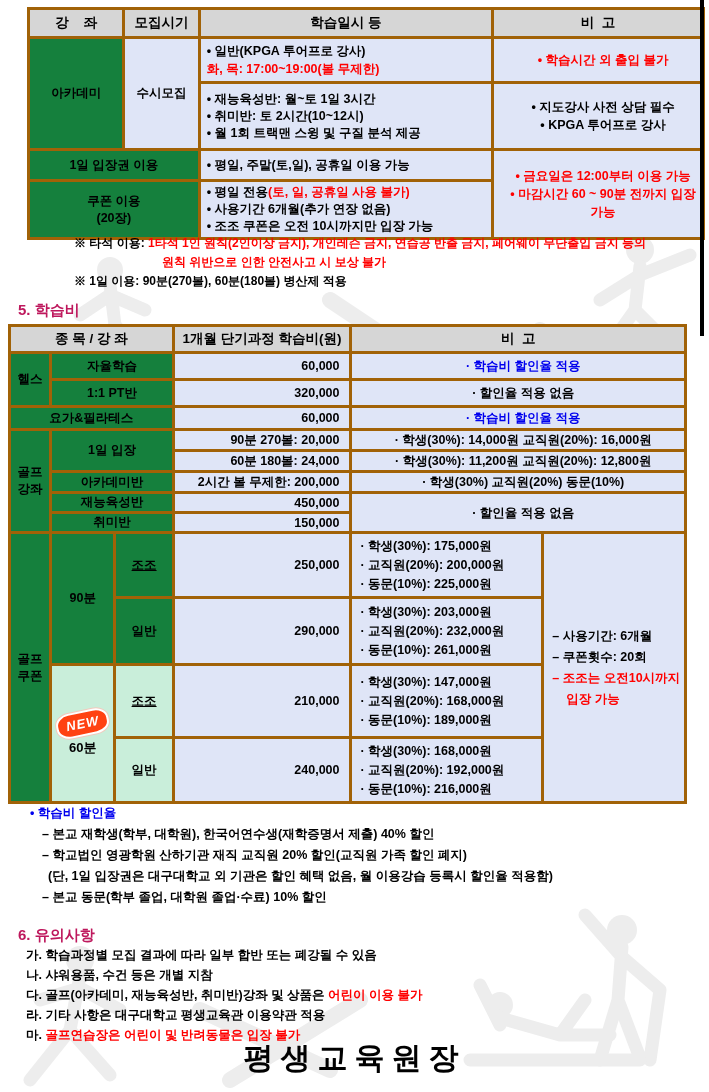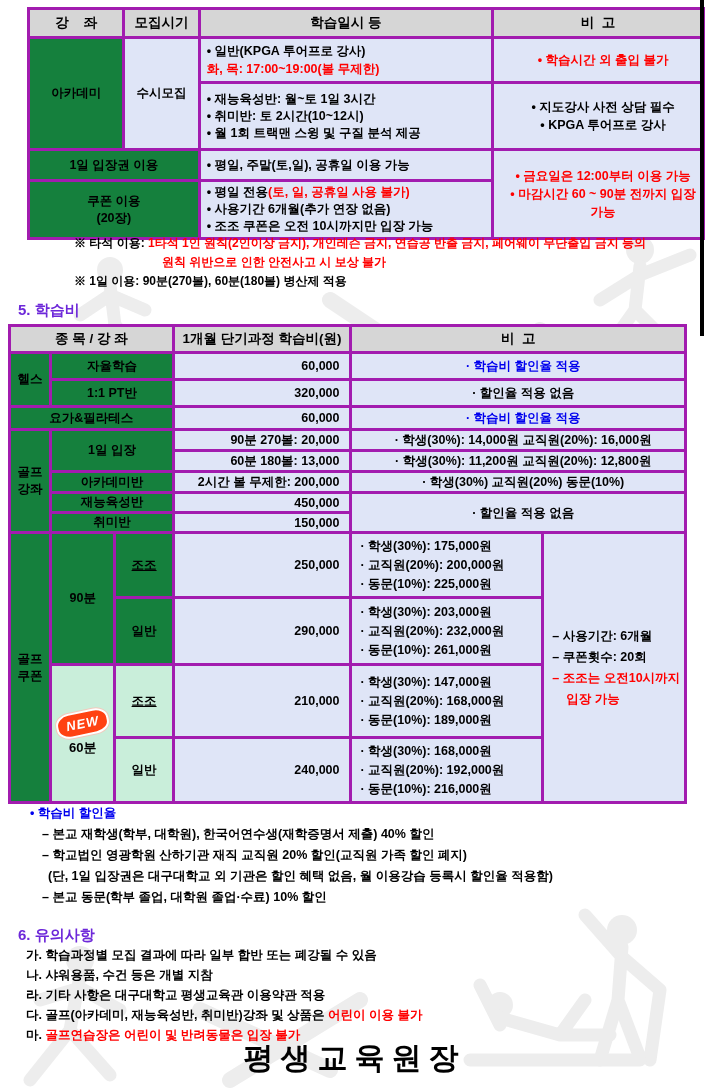--- a/index.html
+++ b/index.html
@@ -1,37 +1,37 @@
 <!DOCTYPE html>
 <html><head>
 <meta charset="utf-8">
 <style>
   html,body{margin:0;padding:0;background:#fff;}
   .page{position:relative;width:709px;height:1092px;background:#fff;overflow:hidden;
         font-family:"Liberation Sans",sans-serif;font-weight:bold;color:#000;}
   .wm{position:absolute;left:0;top:0;z-index:0;}
   .layer{position:absolute;z-index:1;}
   table{border-collapse:collapse;table-layout:fixed;}
-  td,th{border:3px solid #a21caf;vertical-align:middle;padding:0;overflow:hidden;}
+  td,th{border:3px solid #a16207;vertical-align:middle;padding:0;overflow:hidden;}
   th{background:#d6d6d6;text-align:center;font-size:13.5px;white-space:pre;font-weight:bold;}
   .lbl{background:#15803d;text-align:center;font-size:12.5px;}
   .bdy{background:#dfe5f7;font-size:12.5px;}
   .grn{background:#c9eeda;}
   .red{color:#ff0000;}
   .blu{color:#0000ee;}
   .sched{padding:2px 4px 2px 6px;line-height:18px;text-align:left;}
   .sched3{line-height:17px;}
   .notecell{padding-left:10px;text-align:center;line-height:18px;margin-left:45px;}
   .price{text-align:right;padding-right:10px;}
   .clines{line-height:19px;padding-left:8px;text-align:left;font-size:12.5px;}
   .side{line-height:21px;padding-left:8px;text-align:left;font-size:12.5px;}
   .ul{text-decoration:underline;}
   .fnotes{font-size:12px;line-height:19px;margin-left:44px;}
   .fnotes .ind{padding-left:88px;}
-  .sect-title{font-size:15px;color:#6d28d9;}
+  .sect-title{font-size:15px;color:#be185d;}
   .bullets{font-size:12.5px;line-height:21px;}
   .bullets .dash{padding-left:12px;}
   .bullets .sub{padding-left:18px;}
   .sec6{font-size:12.5px;line-height:20px;}
   .sec6 .item{padding-left:8px;}
   .signature{font-family:"Liberation Serif",serif;font-size:30px;letter-spacing:7px;
              text-align:center;width:100%;}
   .edge-line{position:absolute;left:700px;top:0;width:4px;height:336px;background:#000;z-index:2;}
   .newbadge{display:inline-block;background:#ff4212;color:#fff;border:2px solid #fff;
             box-shadow:0 0 0 1px #f3c9bc;border-radius:14px/11px;padding:3px 8px;
@@ -167,21 +167,21 @@
     <tr>
       <td class="lbl" rowspan="5">
         <div>골프</div>
         <div>강좌</div>
       </td>
       <td class="lbl" colspan="2" rowspan="2">1일 입장</td>
       <td class="bdy price" style="height:17px">90분 270볼: 20,000</td>
       <td class="bdy notecell" colspan="2">· 학생(30%): 14,000원  교직원(20%): 16,000원</td>
     </tr>
     <tr>
-      <td class="bdy price" style="height:17px">60분 180볼: 13,000</td>
+      <td class="bdy price" style="height:17px">60분 180볼: 24,000</td>
       <td class="bdy notecell" colspan="2">· 학생(30%): 11,200원  교직원(20%): 12,800원</td>
     </tr>
     <tr>
       <td class="lbl" colspan="2" style="height:17px">아카데미반</td>
       <td class="bdy price">2시간 볼 무제한: 200,000</td>
       <td class="bdy notecell" colspan="2">· 학생(30%)  교직원(20%)  동문(10%)</td>
     </tr>
     <tr>
       <td class="lbl" colspan="2" style="height:15px">재능육성반</td>
       <td class="bdy price">450,000</td>
@@ -251,21 +251,21 @@
     <div class="dash">– 학교법인 영광학원 산하기관 재직 교직원 20% 할인(교직원 가족 할인 폐지)</div>
     <div class="sub">(단, 1일 입장권은 대구대학교 외 기관은 할인 혜택 없음, 월 이용강습 등록시 할인율 적용함)</div>
     <div class="dash">– 본교 동문(학부 졸업, 대학원 졸업·수료) 10% 할인</div>
   </div>
 
   <div class="layer" style="left:18px;top:926px;width:684px;">
     <div class="sect-title">6. 유의사항</div>
     <div class="sec6">
       <div class="item">가. 학습과정별 모집 결과에 따라 일부 합반 또는 폐강될 수 있음</div>
       <div class="item">나. 샤워용품, 수건 등은 개별 지참</div>
+      <div class="item"><span>다. 골프(아카데미, 재능육성반, 취미반)강좌 및 상품은 </span><span class="red">어린이 이용 불가</span></div>
       <div class="item">라. 기타 사항은 대구대학교 평생교육관 이용약관 적용</div>
-      <div class="item"><span>다. 골프(아카데미, 재능육성반, 취미반)강좌 및 상품은 </span><span class="red">어린이 이용 불가</span></div>
       <div class="item"><span>마. </span><span class="red">골프연습장은 어린이 및 반려동물은 입장 불가</span></div>
     </div>
   </div>
 
   <div class="layer signature" style="left:0;top:1038px;">평생교육원장</div>
 
 </div>
 
 </body></html>

